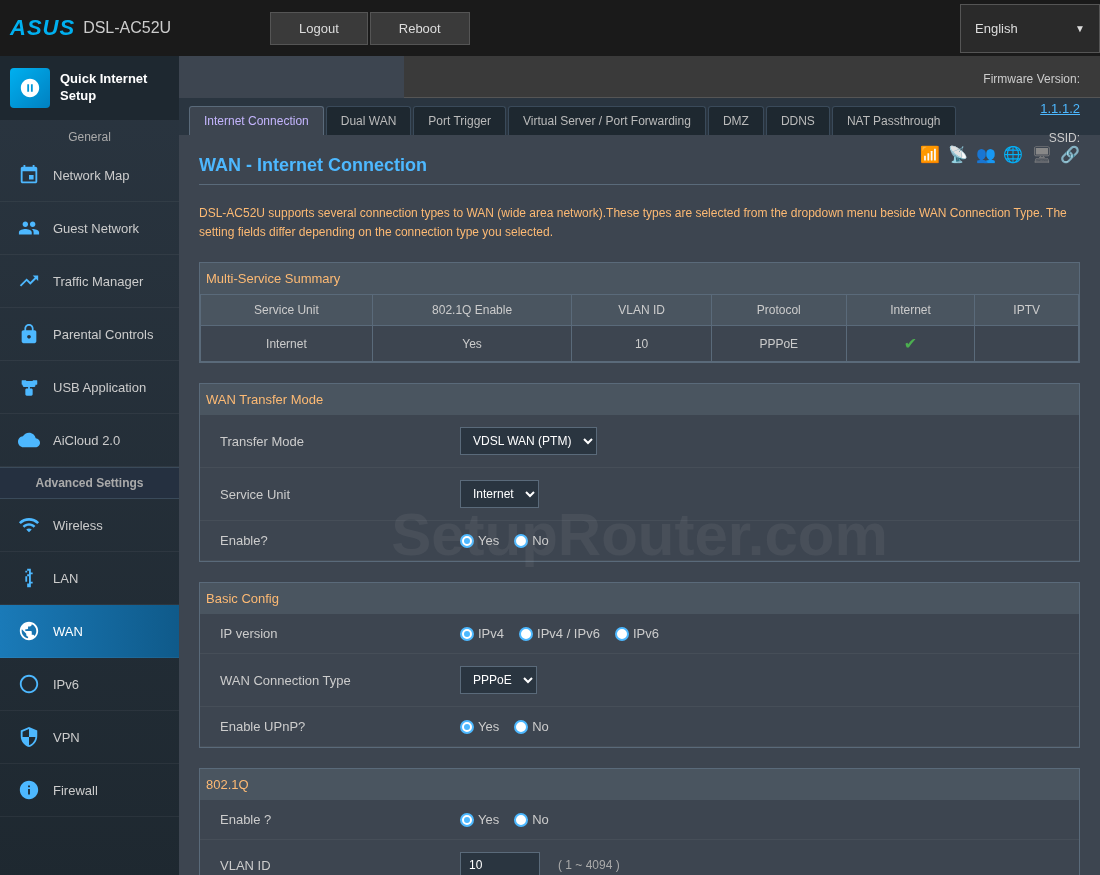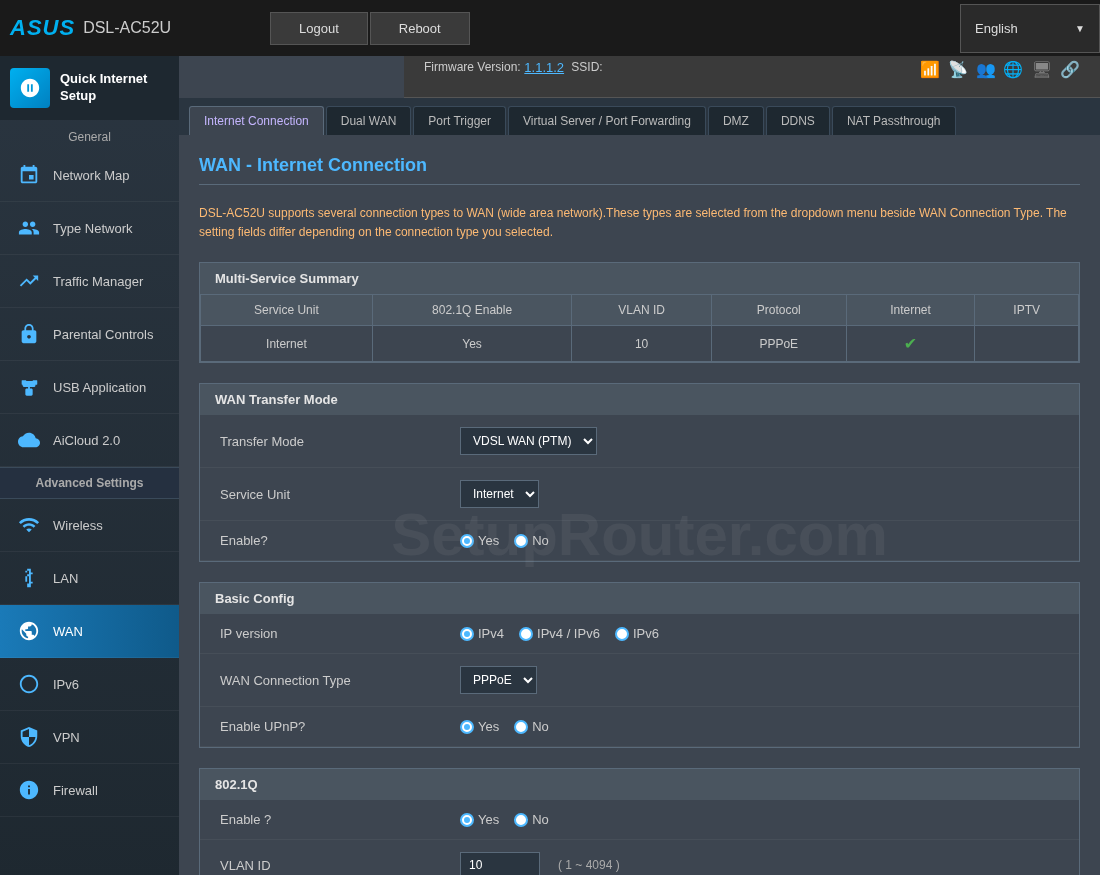--- a/index.html
+++ b/index.html
@@ -9,21 +9,21 @@
     .top-bar { display: flex; align-items: center; height: 56px; background: #1a1a1a; }
     .logo-area { width: 270px; display: flex; align-items: center; padding-left: 10px; }
     .logo-asus { color: #00b0f0; font-size: 22px; font-weight: bold; font-style: italic; letter-spacing: 1px; }
     .logo-model { color: #ccc; font-size: 16px; margin-left: 8px; }
     .top-buttons { display: flex; gap: 2px; }
     .top-btn { background: #3a3a3a; color: #ddd; border: 1px solid #555; padding: 8px 28px; cursor: pointer; font-size: 13px; }
     .lang-area { margin-left: auto; display: flex; align-items: center; background: #2a2a2a; border: 1px solid #555; padding: 16px 14px; color: #ddd; cursor: pointer; min-width: 140px; justify-content: space-between; }
     .lang-arrow { color: #ddd; font-size: 10px; }
 
     
-    .firmware-bar { background: #3a3a3a; height: 42px; display: flex; align-items: flex-start; padding: 4px 20px; border-bottom: 1px solid #555; margin-left: 225px; }
+    .firmware-bar { background: #3a3a3a; height: 42px; display: flex; align-items: flex-end; padding: 16px 20px; border-bottom: 1px solid #555; margin-left: 225px; flex-direction: column; }
     .firmware-text { color: #ccc; font-size: 12px; }
     .firmware-link { color: #4db8ff; text-decoration: underline; }
     .status-icons { margin-left: auto; display: flex; gap: 8px; align-items: center; }
     .status-icon { color: #888; font-size: 16px; }
     .status-icon.active { color: #c8b400; }
     .status-icon.green { color: #4caf50; }
 
     
     .main-layout { display: flex; height: calc(875px - 45px); }
 
@@ -49,21 +49,21 @@
     .tab { padding: 7px 14px; background: #1e2830; color: #bbb; border-radius: 3px 3px 0 0; cursor: pointer; font-size: 12px; border: 1px solid #3a4a5a; border-bottom: none; }
     .tab.active { background: #3d4550; color: #c4b5fd; border-color: #5a6a7a; }
 
     
     .page-content { padding: 20px; }
     .page-title { color: #4db8ff; font-size: 18px; font-weight: bold; margin-bottom: 19px; border-bottom: 1px solid #5a6a7a; padding-bottom: 8px; }
     .page-description { color: #fdba74; font-size: 12px; line-height: 1.6; margin-bottom: 20px; }
 
     
     .section { margin-bottom: 20px; border: 1px solid #5a6a7a; }
-    .section-header { background: #4a5560; padding: 8px 15px; color: #e5e5e5; font-size: 13px; font-weight: bold; }
+    .section-header { background: #4a5560; padding: 8px 6px; color: #fdba74; font-size: 13px; font-weight: normal; }
     .section-body { background: #3d4550; }
 
     
     .data-table { width: 100%; border-collapse: collapse; }
     .data-table th { background: #4a5560; color: #ccc; padding: 8px 15px; text-align: center; font-size: 12px; font-weight: normal; border: 1px solid #5a6a7a; }
     .data-table td { padding: 8px 15px; text-align: center; color: #ccc; font-size: 12px; border: 1px solid #5a6a7a; }
     .data-table tr:nth-child(even) { background: #424d58; }
 
     
     .form-row { display: flex; align-items: center; padding: 12px 20px; border-bottom: 1px solid rgba(255,255,255,0.05); }
@@ -123,21 +123,21 @@
       </div>
       <span class="sidebar-item-label">Network Map</span>
     </div>
 
     <div class="sidebar-item">
       <div class="sidebar-item-icon">
         <svg viewBox="0 0 24 24">
             <path d="M16 11c1.66 0 2.99-1.34 2.99-3S17.66 5 16 5c-1.66 0-3 1.34-3 3s1.34 3 3 3zm-8 0c1.66 0 2.99-1.34 2.99-3S9.66 5 8 5C6.34 5 5 6.34 5 8s1.34 3 3 3zm0 2c-2.33 0-7 1.17-7 3.5V19h14v-2.5c0-2.33-4.67-3.5-7-3.5zm8 0c-.29 0-.62.02-.97.05 1.16.84 1.97 1.97 1.97 3.45V19h6v-2.5c0-2.33-4.67-3.5-7-3.5z"></path>
           </svg>
       </div>
-      <span class="sidebar-item-label">Type Network</span>
+      <span class="sidebar-item-label">Guest Network</span>
     </div>
 
     <div class="sidebar-item">
       <div class="sidebar-item-icon">
         <svg viewBox="0 0 24 24">
             <path d="M16 6l2.29 2.29-4.88 4.88-4-4L2 16.59 3.41 18l6-6 4 4 6.3-6.29L22 12V6z"></path>
           </svg>
       </div>
       <span class="sidebar-item-label">Traffic Manager</span>
     </div>

